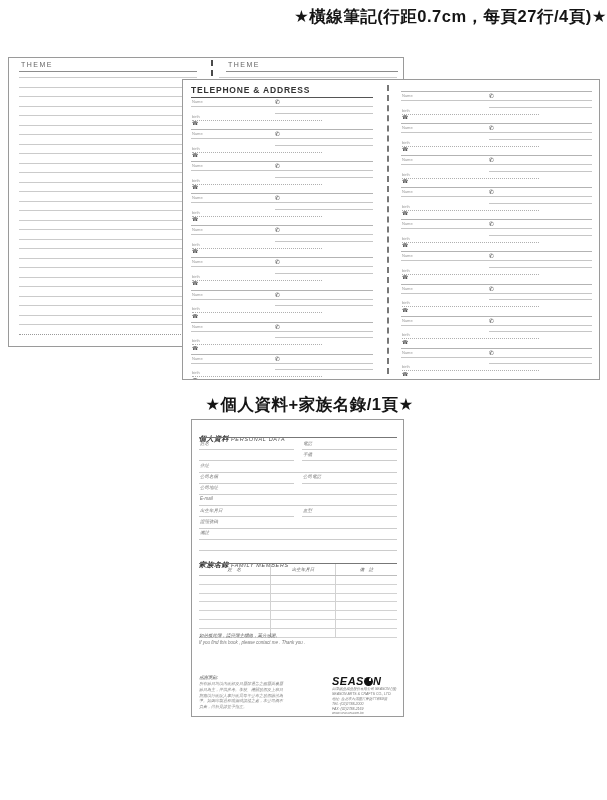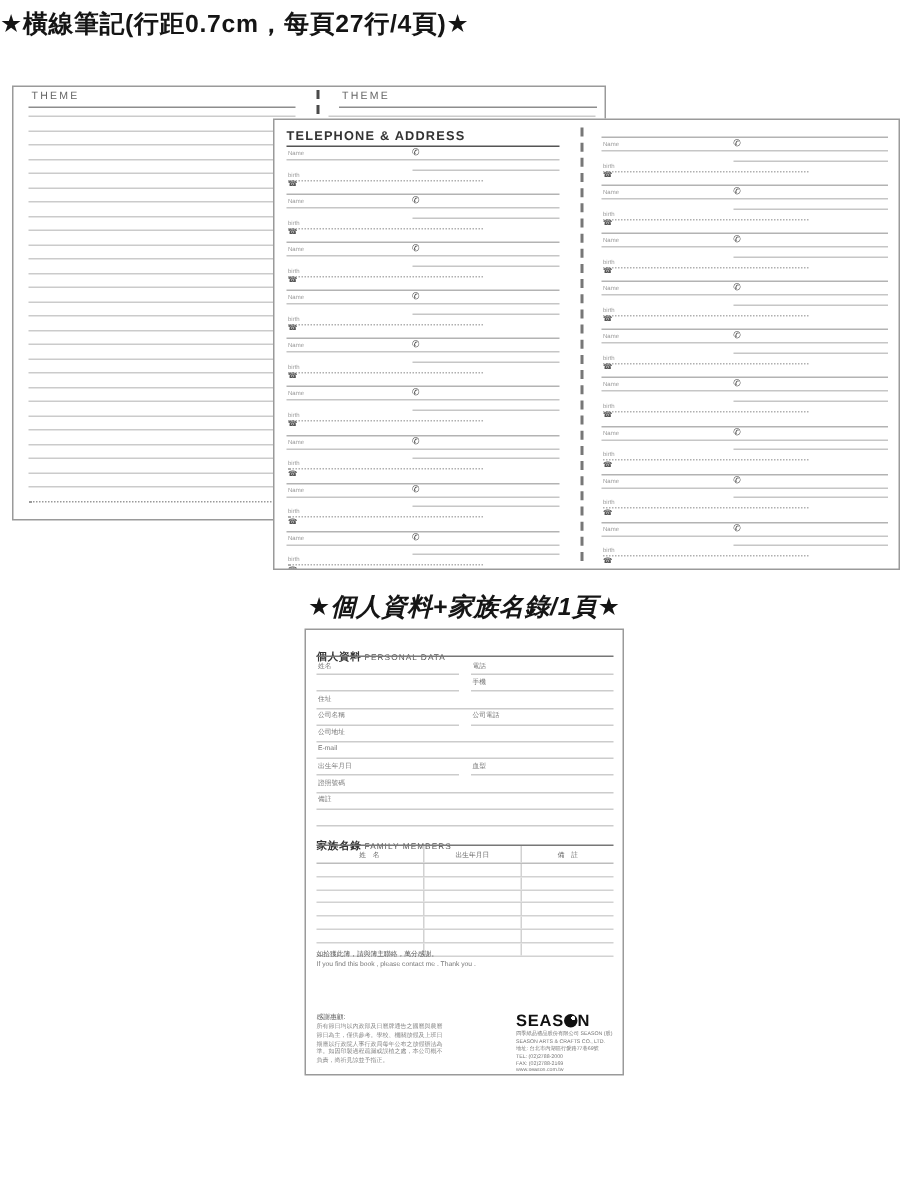--- a/index.html
+++ b/index.html
@@ -3,24 +3,24 @@
 <meta charset="utf-8">
 <style>
   html,body{margin:0;padding:0;}
   body{
     width:607px;height:800px;background:#ffffff;position:relative;overflow:hidden;
     font-family:"Liberation Sans","DejaVu Sans",sans-serif;color:#111;
   }
   .canvas{position:absolute;inset:0;}
 
   
-  .top-title{position:absolute;top:6px;left:0;right:0;text-align:left;
+  .top-title{position:absolute;top:6px;left:0;right:0;text-align:right;
     font-size:16.5px;font-weight:bold;color:#151515;line-height:1.22;letter-spacing:0.5px;}
   .mid-title{position:absolute;top:394px;left:0;right:0;text-align:center;padding-left:12px;
-    font-size:16.5px;font-weight:bold;color:#151515;letter-spacing:0.5px;font-style:italic;}
+    font-size:16.5px;font-weight:bold;color:#151515;letter-spacing:0.5px;}
 
   
   .page{position:absolute;background:#fff;border:1px solid #9a9a9a;}
 
   
   .page-lined{left:8px;top:57px;width:394px;height:288px;z-index:1;}
   .theme{position:absolute;top:3px;font-size:7px;letter-spacing:1.5px;color:#666;}
   .theme-l{left:12px;}
   .theme-r{left:219px;}
   .theme-ul{position:absolute;top:13px;border-top:1px solid #8d8d8d;}
@@ -45,21 +45,21 @@
   .entry{position:relative;height:31.1px;border-bottom:1px solid #b3b3b3;}
   .e-name{position:absolute;top:1px;left:1px;font-size:4px;color:#999;}
   .e-phg{position:absolute;top:0px;left:46%;font-size:6px;color:#444;}
   .e-l1{position:absolute;top:8px;left:0;right:0;border-top:1px solid #c6c6c6;}
   .e-l2{position:absolute;top:14.5px;left:46%;right:0;border-top:1px solid #c6c6c6;}
   .e-birth{position:absolute;top:15.5px;left:1px;font-size:4px;color:#999;}
   .e-dot{position:absolute;top:21.5px;left:1px;right:28%;border-top:1px dotted #b0b0b0;}
   .e-tel{position:absolute;top:22px;left:1px;font-size:5px;color:#555;}
 
   
-  .page-personal{left:203px;top:419px;width:211px;height:296px;z-index:1;overflow:hidden;}
+  .page-personal{left:191px;top:419px;width:211px;height:296px;z-index:1;overflow:hidden;font-style:italic;}
   .sec-head{position:absolute;left:7px;white-space:nowrap;}
   .sh-personal{top:7px;}
   .sh-family{top:133px;}
   .sec-head .zh{font-size:7px;font-weight:bold;color:#333;letter-spacing:0.5px;}
   .sec-head .en{font-size:5.5px;color:#555;letter-spacing:0.7px;margin-left:2px;}
   .sec-ul{position:absolute;left:7px;right:6px;border-top:1px solid #777;}
   .ul-personal{top:17px;}
   .ul-family{top:143px;}
   #form-rows{position:absolute;left:7px;right:6px;top:19px;}
   .form-row{position:relative;height:11.2px;}

